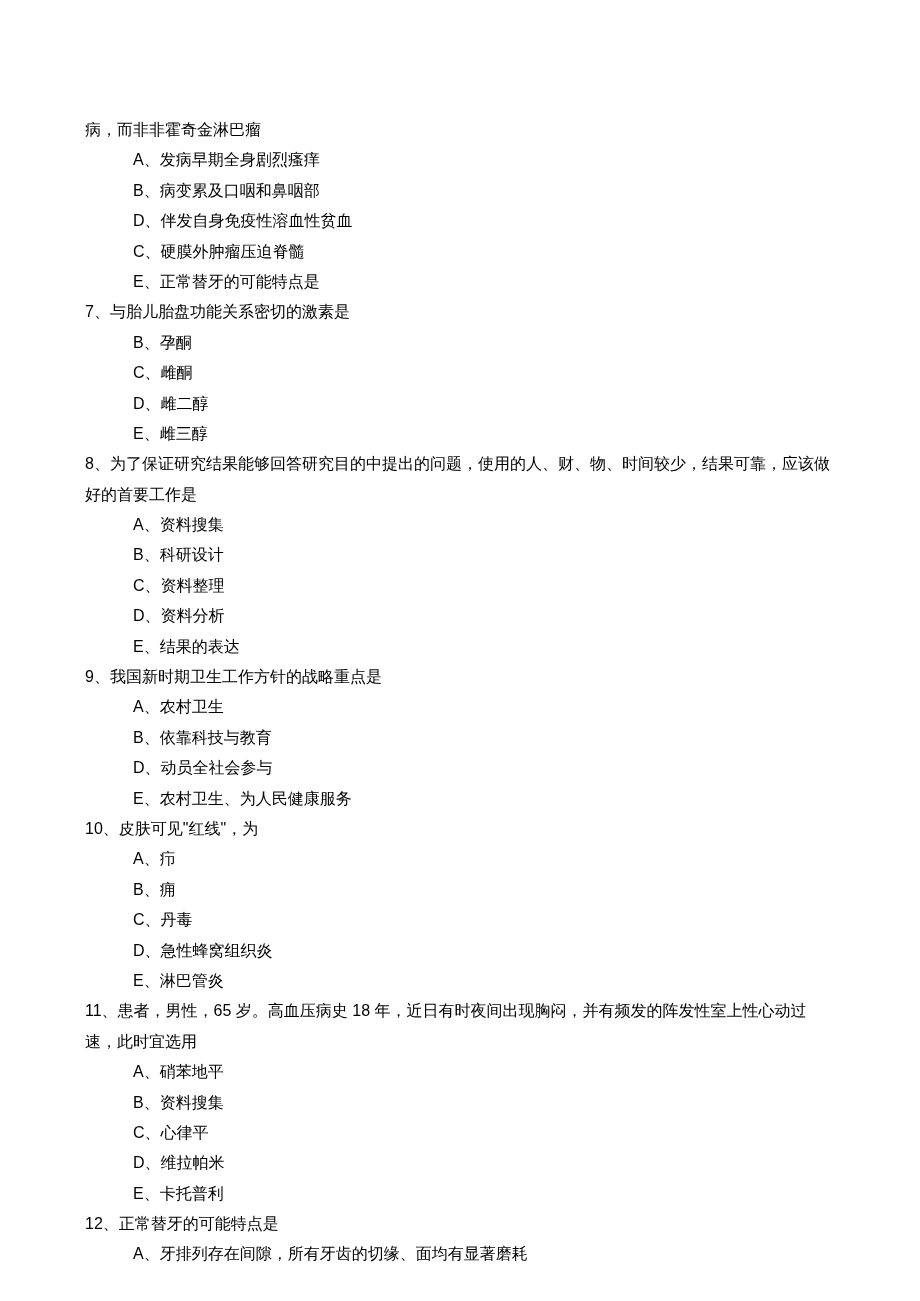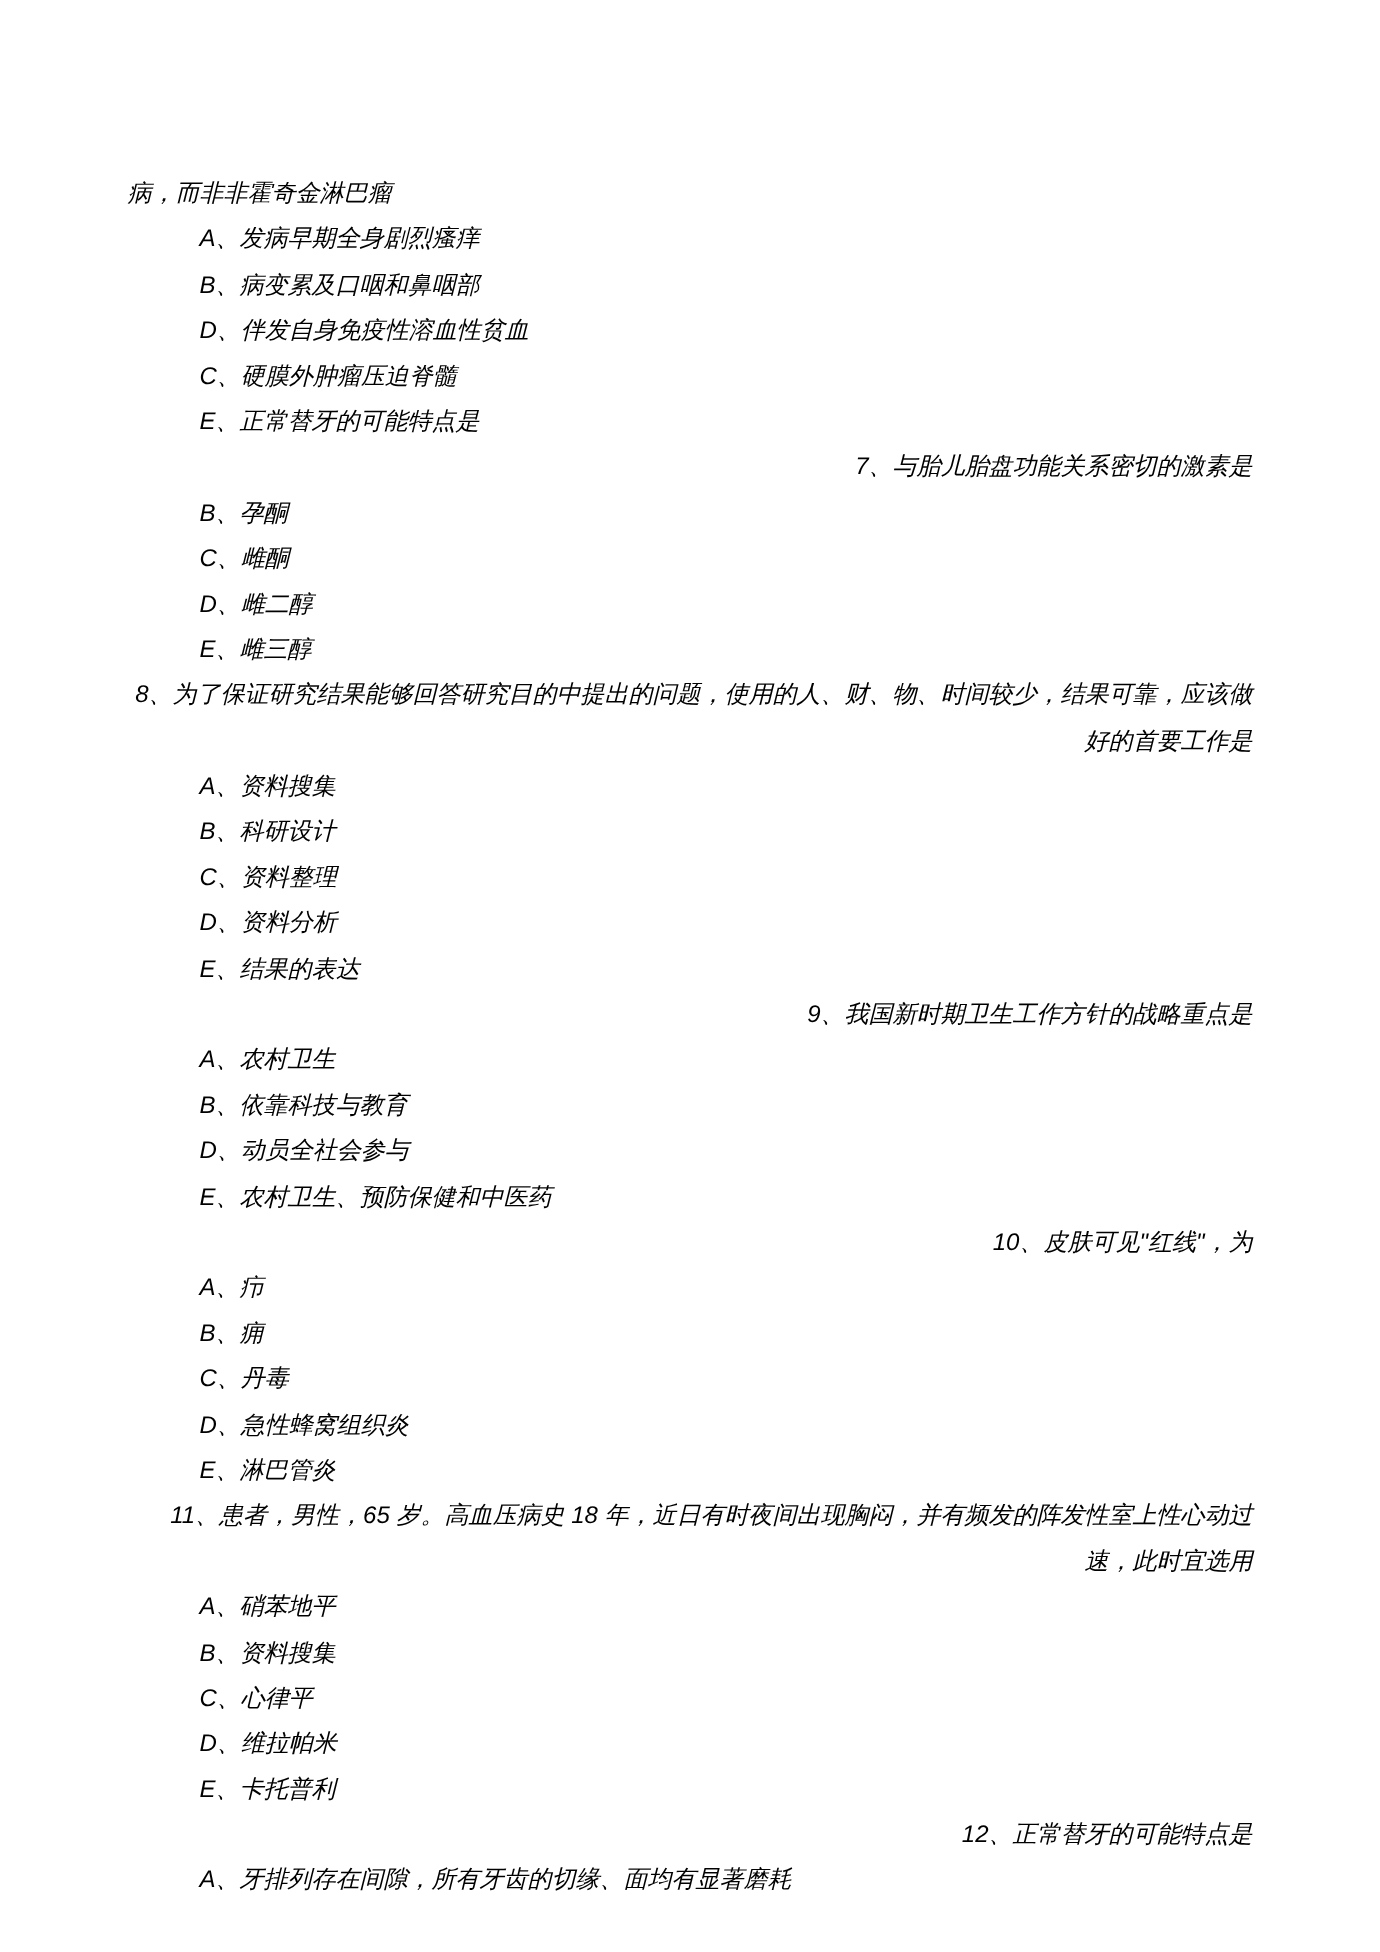--- a/index.html
+++ b/index.html
@@ -1,32 +1,30 @@
 <!DOCTYPE html>
 <html><head>
   <meta charset="utf-8">
   <style>
     * {
       margin: 0;
       padding: 0;
       box-sizing: border-box;
-      font-style: italic;
     }
     body {
       font-family: "Microsoft YaHei", "SimSun", sans-serif;
       font-size: 16px;
       line-height: 1.9;
       color: #000;
       background: #fff;
       width: 920px;
       padding: 115px 85px 60px 85px;
     }
     .question-stem {
       margin-bottom: 0;
-      text-align: right;
     }
     .question-stem-cont {
       padding-left: 0;
     }
     .option {
       padding-left: 48px;
     }
   </style>
 </head>
 <body>
@@ -56,21 +54,21 @@
   <div class="option">C、资料整理</div>
   <div class="option">D、资料分析</div>
   <div class="option">E、结果的表达</div>
 </div>
 
 <div class="question-stem"><span>9、</span><span>我国新时期卫生工作方针的战略重点是</span></div>
 <div>
   <div class="option">A、农村卫生</div>
   <div class="option">B、依靠科技与教育</div>
   <div class="option">D、动员全社会参与</div>
-  <div class="option">E、农村卫生、预防保健和中医药</div>
+  <div class="option">E、农村卫生、为人民健康服务</div>
 </div>
 
 <div class="question-stem"><span>10、</span><span>皮肤可见"红线"，为</span></div>
 <div>
   <div class="option">A、疖</div>
   <div class="option">B、痈</div>
   <div class="option">C、丹毒</div>
   <div class="option">D、急性蜂窝组织炎</div>
   <div class="option">E、淋巴管炎</div>
 </div>

